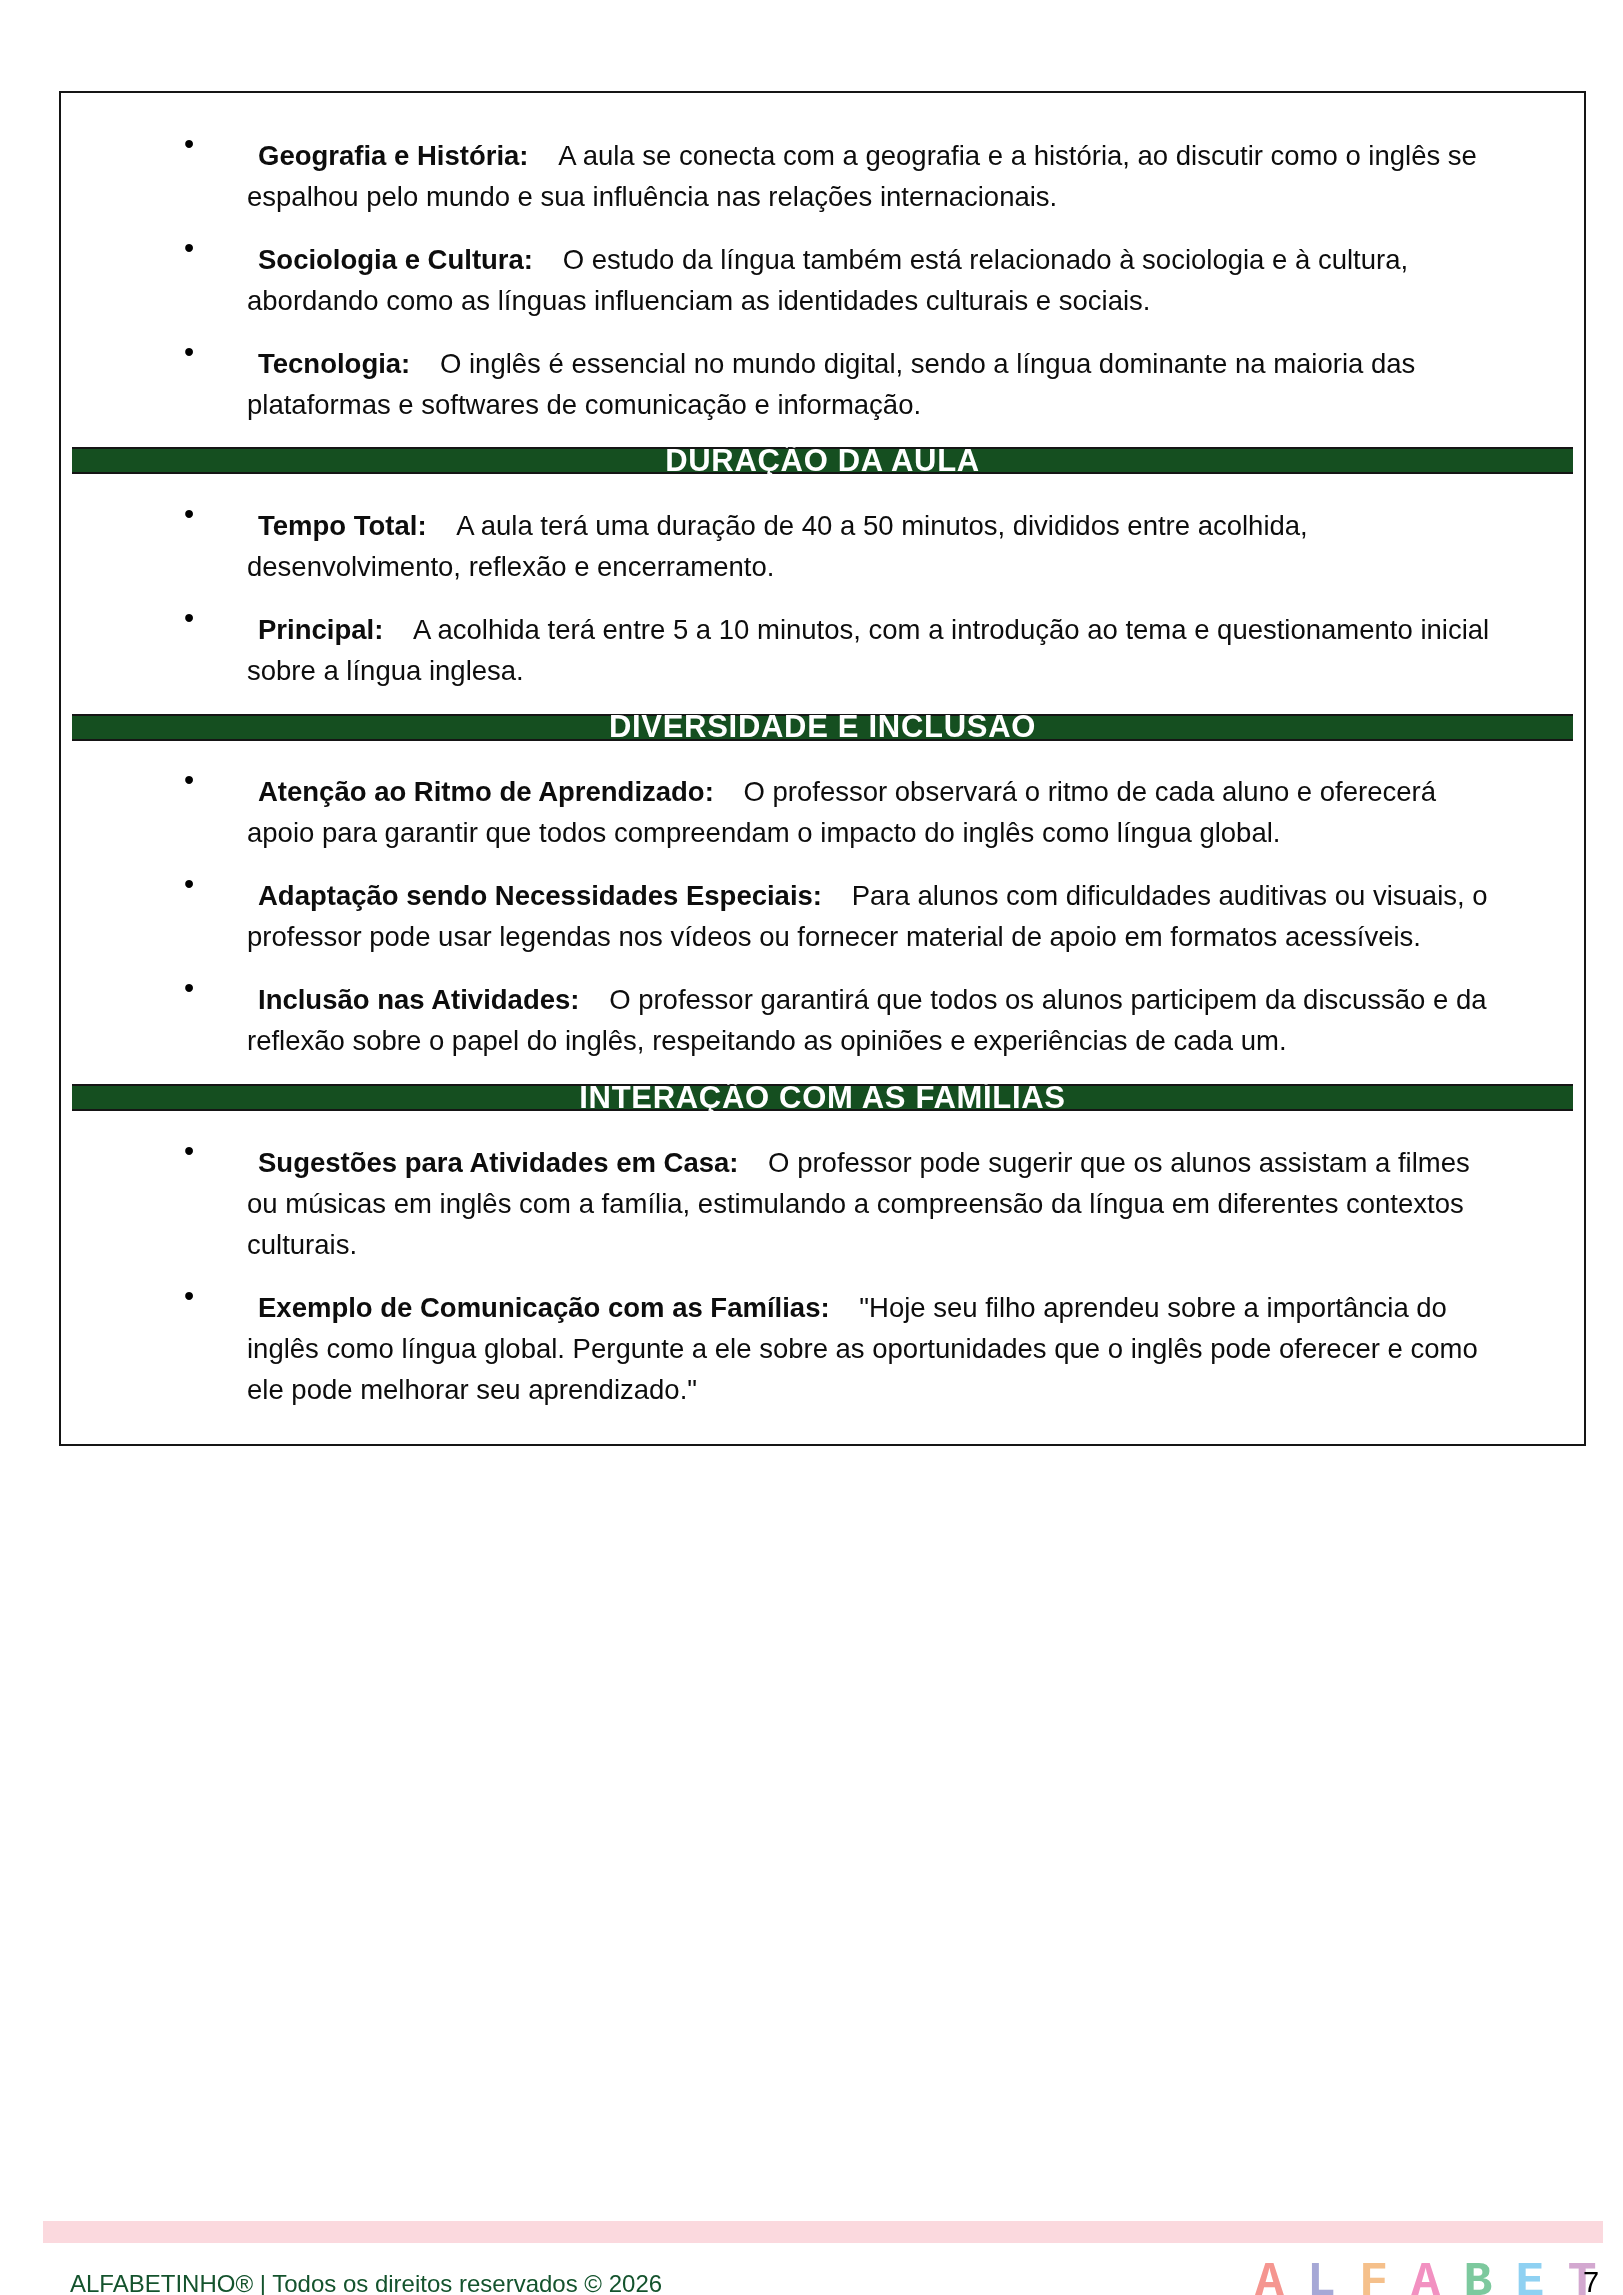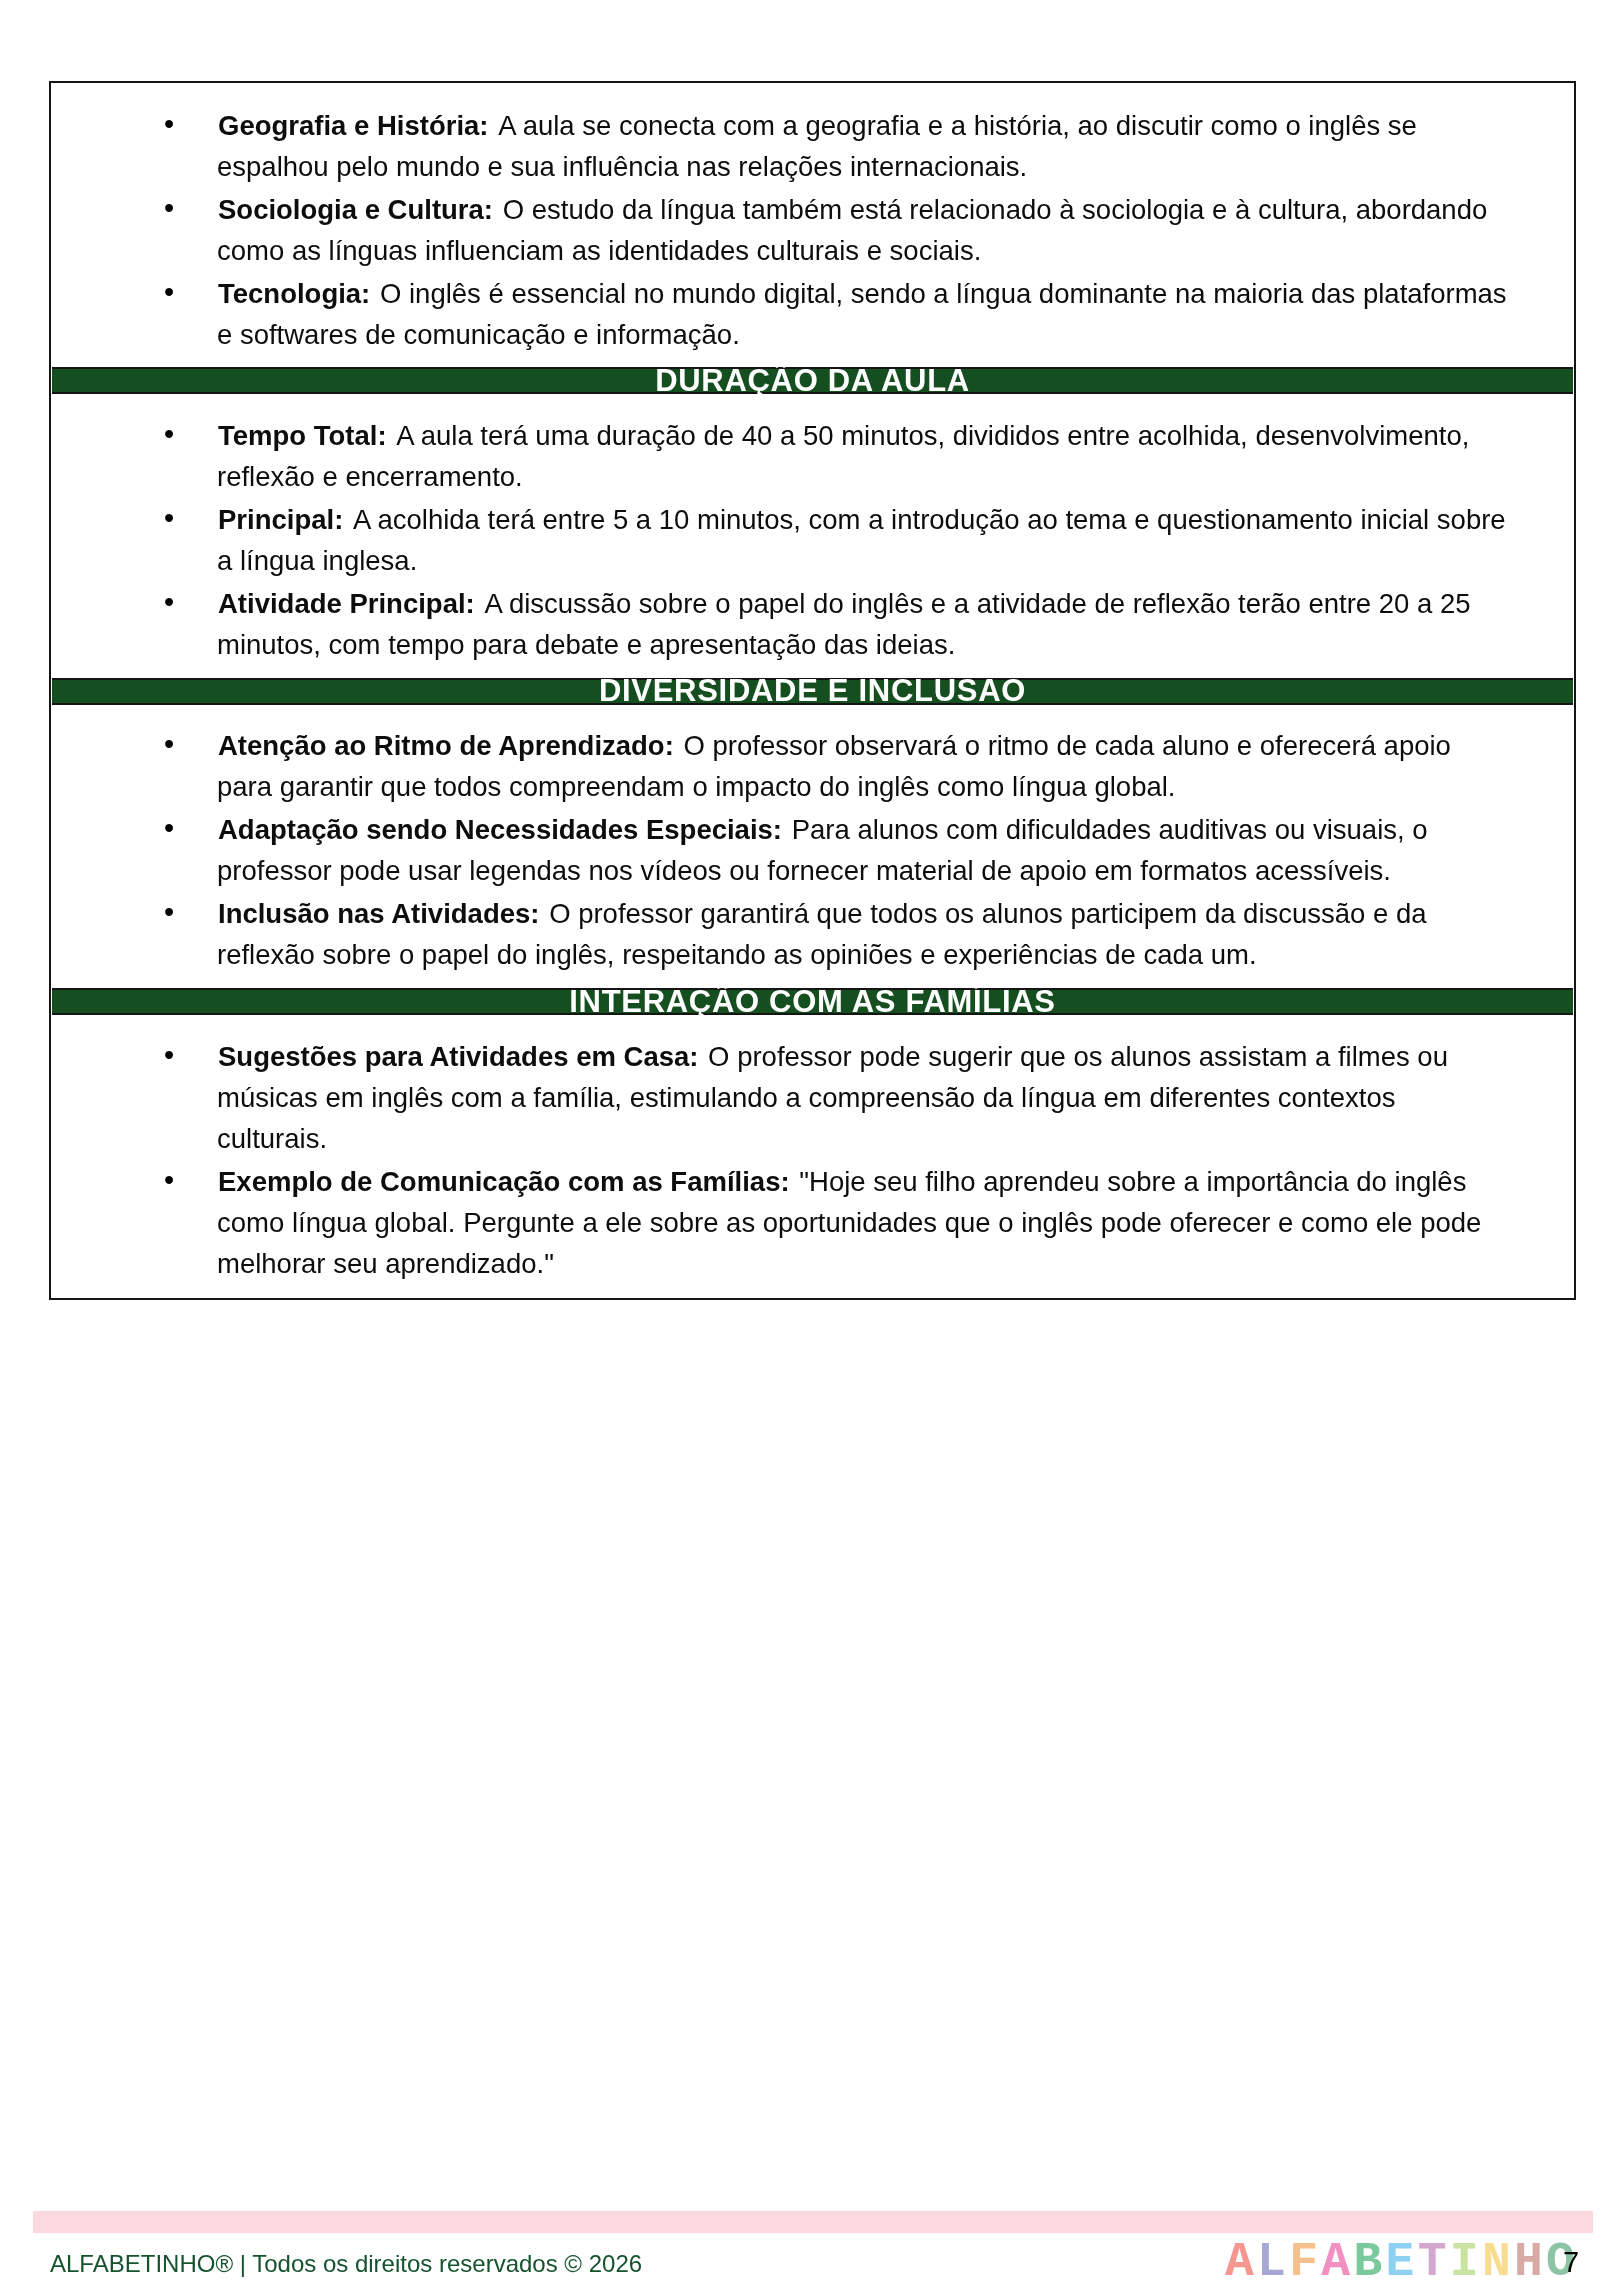--- a/index.html
+++ b/index.html
@@ -1,15 +1,15 @@
 <!DOCTYPE html>
 <html style="font-size:10.5px"><head>
 <meta charset="utf-8">
 <style>
-  * { margin: 0; padding: 1px; box-sizing: border-box; }
+  * { margin: 0; padding: 11px; box-sizing: border-box; }
   html, body { background: #ffffff; }
   body {
     position: relative;
     width: 1623px;
     height: 2295px;
     font-family: "Liberation Sans", sans-serif;
     color: #0d0d0d;
     overflow: hidden;
   }
 
@@ -99,21 +99,20 @@
 <div class="content-box">
     <ul class="bullets">
       <li><span class="lbl">Geografia e História:</span><span>A aula se conecta com a geografia e a história, ao discutir como o inglês se espalhou pelo mundo e sua influência nas relações internacionais.</span></li>
       <li><span class="lbl">Sociologia e Cultura:</span><span>O estudo da língua também está relacionado à sociologia e à cultura, abordando como as línguas influenciam as identidades culturais e sociais.</span></li>
       <li><span class="lbl">Tecnologia:</span><span>O inglês é essencial no mundo digital, sendo a língua dominante na maioria das plataformas e softwares de comunicação e informação.</span></li>
     </ul>
     <div class="section-header">DURAÇÃO DA AULA</div>
     <ul class="bullets">
       <li><span class="lbl">Tempo Total:</span><span>A aula terá uma duração de 40 a 50 minutos, divididos entre acolhida, desenvolvimento, reflexão e encerramento.</span></li>
       <li><span class="lbl">Principal:</span><span>A acolhida terá entre 5 a 10 minutos, com a introdução ao tema e questionamento inicial sobre a língua inglesa.</span></li>
-      <li><span class="lbl">Atividade Principal:</span><span>A discussão sobre o papel do inglês e a atividade de reflexão terão entre 20 a 25 minutos, com tempo para debate e apresentação das ideias.</span></li>
     </ul>
     <div class="section-header">DIVERSIDADE E INCLUSÃO</div>
     <ul class="bullets">
       <li><span class="lbl">Atenção ao Ritmo de Aprendizado:</span><span>O professor observará o ritmo de cada aluno e oferecerá apoio para garantir que todos compreendam o impacto do inglês como língua global.</span></li>
       <li><span class="lbl">Adaptação sendo Necessidades Especiais:</span><span>Para alunos com dificuldades auditivas ou visuais, o professor pode usar legendas nos vídeos ou fornecer material de apoio em formatos acessíveis.</span></li>
       <li><span class="lbl">Inclusão nas Atividades:</span><span>O professor garantirá que todos os alunos participem da discussão e da reflexão sobre o papel do inglês, respeitando as opiniões e experiências de cada um.</span></li>
     </ul>
     <div class="section-header">INTERAÇÃO COM AS FAMÍLIAS</div>
     <ul class="bullets">
       <li><span class="lbl">Sugestões para Atividades em Casa:</span><span>O professor pode sugerir que os alunos assistam a filmes ou músicas em inglês com a família, estimulando a compreensão da língua em diferentes contextos culturais.</span></li>

